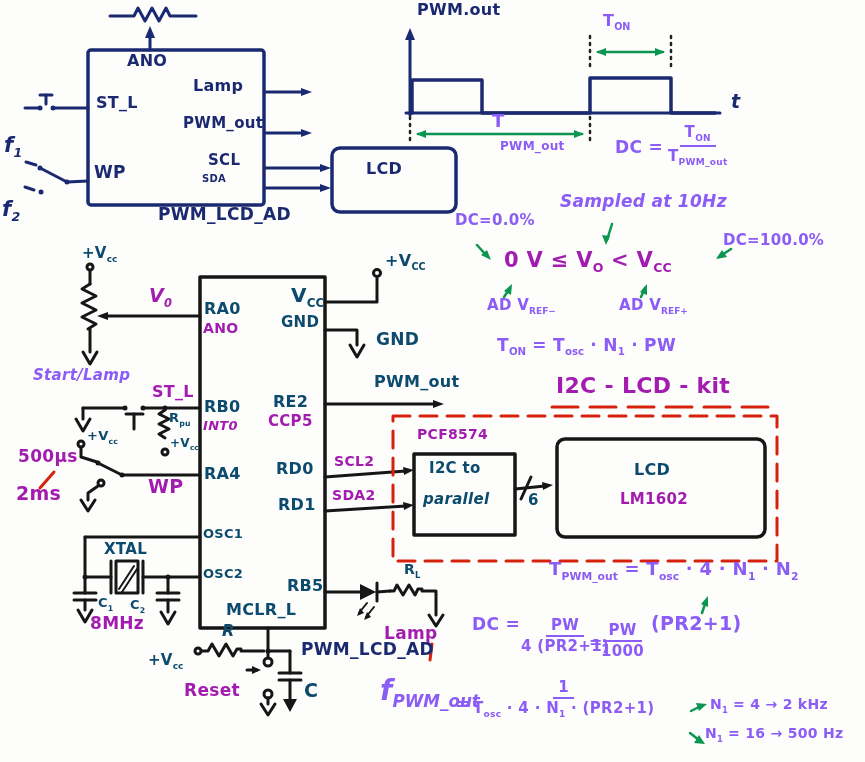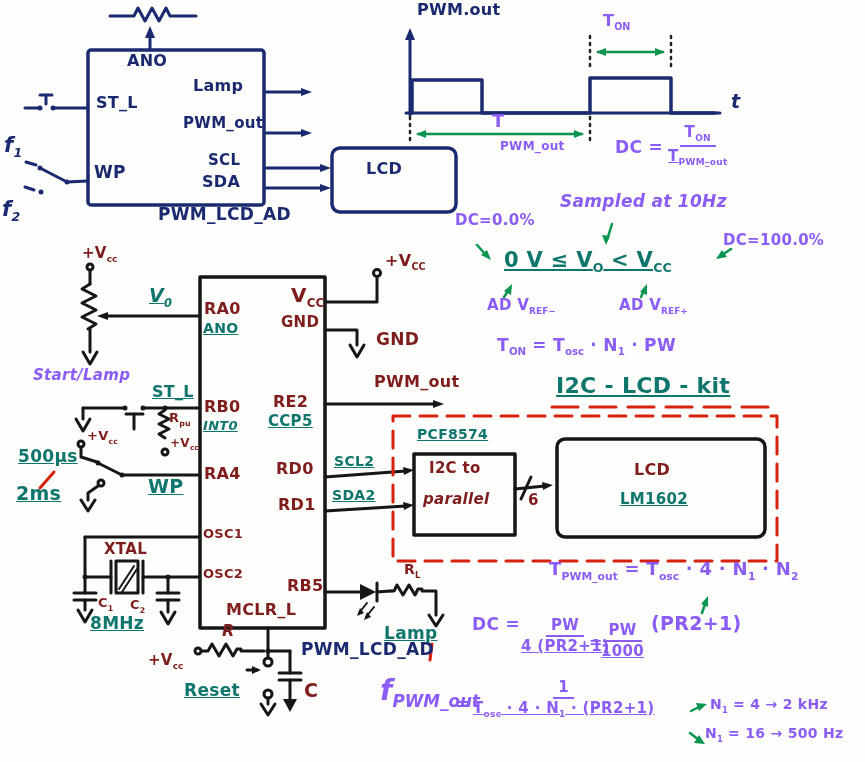--- a/index.html
+++ b/index.html
@@ -2,28 +2,28 @@
 <html><head>
 <meta charset="utf-8">
 <style>
   html,body{margin:0;padding:0;background:#ffffff;}
   #canvas{position:relative;width:865px;height:762px;background:#fdfdfb;overflow:hidden;
           font-family:"DejaVu Sans",sans-serif;}
   svg{position:absolute;left:0;top:0;}
   .lbl{position:absolute;font-weight:bold;white-space:nowrap;line-height:1.05;letter-spacing:.3px;}
   .lbl sub{font-size:.6em;font-weight:bold;letter-spacing:0;}
   .navy{color:#1b2a70;}
-  .black{color:#7f1d1d;}
+  .black{color:#0c4a6e;}
   .green{color:#8b5cf6;}
-  .red{color:#0f766e;text-decoration:underline;}
+  .red{color:#a21caf;}
   .it{font-style:italic;}
   .frac{position:absolute;display:inline-flex;flex-direction:column;align-items:center;
         font-weight:bold;text-align:center;line-height:1.1;letter-spacing:.3px;}
   .frac .num{padding:0 5px 1px;border-bottom:2.5px solid currentColor;}
-  .frac .den{padding-top:1px;text-decoration:underline;}
+  .frac .den{padding-top:1px;}
   .frac sub{font-size:.6em;font-weight:bold;}
 </style>
 </head>
 <body>
 
 <div id="canvas">
 
 <svg width="865" height="762" viewBox="0 0 865 762">
 
   <g stroke="#1b2a70" stroke-width="3" fill="none" stroke-linecap="round" stroke-linejoin="round">
@@ -223,21 +223,21 @@
 </svg>
 
 <div class="lbl navy" style="left:127px;top:53px;font-size:16px">ANO</div>
 <div class="lbl navy" style="left:96px;top:95px;font-size:16px">ST_L</div>
 <div class="lbl navy" style="left:94px;top:164px;font-size:17px">WP</div>
 <div class="lbl navy it" style="left:4px;top:134px;font-size:21px"><span>f</span><sub>1</sub></div>
 <div class="lbl navy it" style="left:2px;top:198px;font-size:21px"><span>f</span><sub>2</sub></div>
 <div class="lbl navy" style="left:193px;top:78px;font-size:16px">Lamp</div>
 <div class="lbl navy" style="left:183px;top:116px;font-size:15px">PWM_out</div>
 <div class="lbl navy" style="left:208px;top:153px;font-size:15px">SCL</div>
-<div class="lbl navy" style="left:202px;top:174px;font-size:16px">SDA</div>
+<div class="lbl navy" style="left:202px;top:174px;font-size:10px">SDA</div>
 <div class="lbl navy" style="left:158px;top:206px;font-size:17px">PWM_LCD_AD</div>
 <div class="lbl navy" style="left:366px;top:161px;font-size:16px">LCD</div>
 
 <div class="lbl navy" style="left:417px;top:2px;font-size:16px">PWM.out</div>
 <div class="lbl navy it" style="left:731px;top:92px;font-size:19px">t</div>
 <div class="lbl green" style="left:603px;top:13px;font-size:16px"><span>T</span><sub>ON</sub></div>
 <div class="lbl green" style="left:492px;top:112px;font-size:18px">T</div>
 <div class="lbl green" style="left:500px;top:140px;font-size:12px">PWM_out</div>
 <div class="lbl green" style="left:615px;top:139px;font-size:17px">DC =</div>
 <div class="frac green" style="left:668px;top:124px;font-size:15px">

